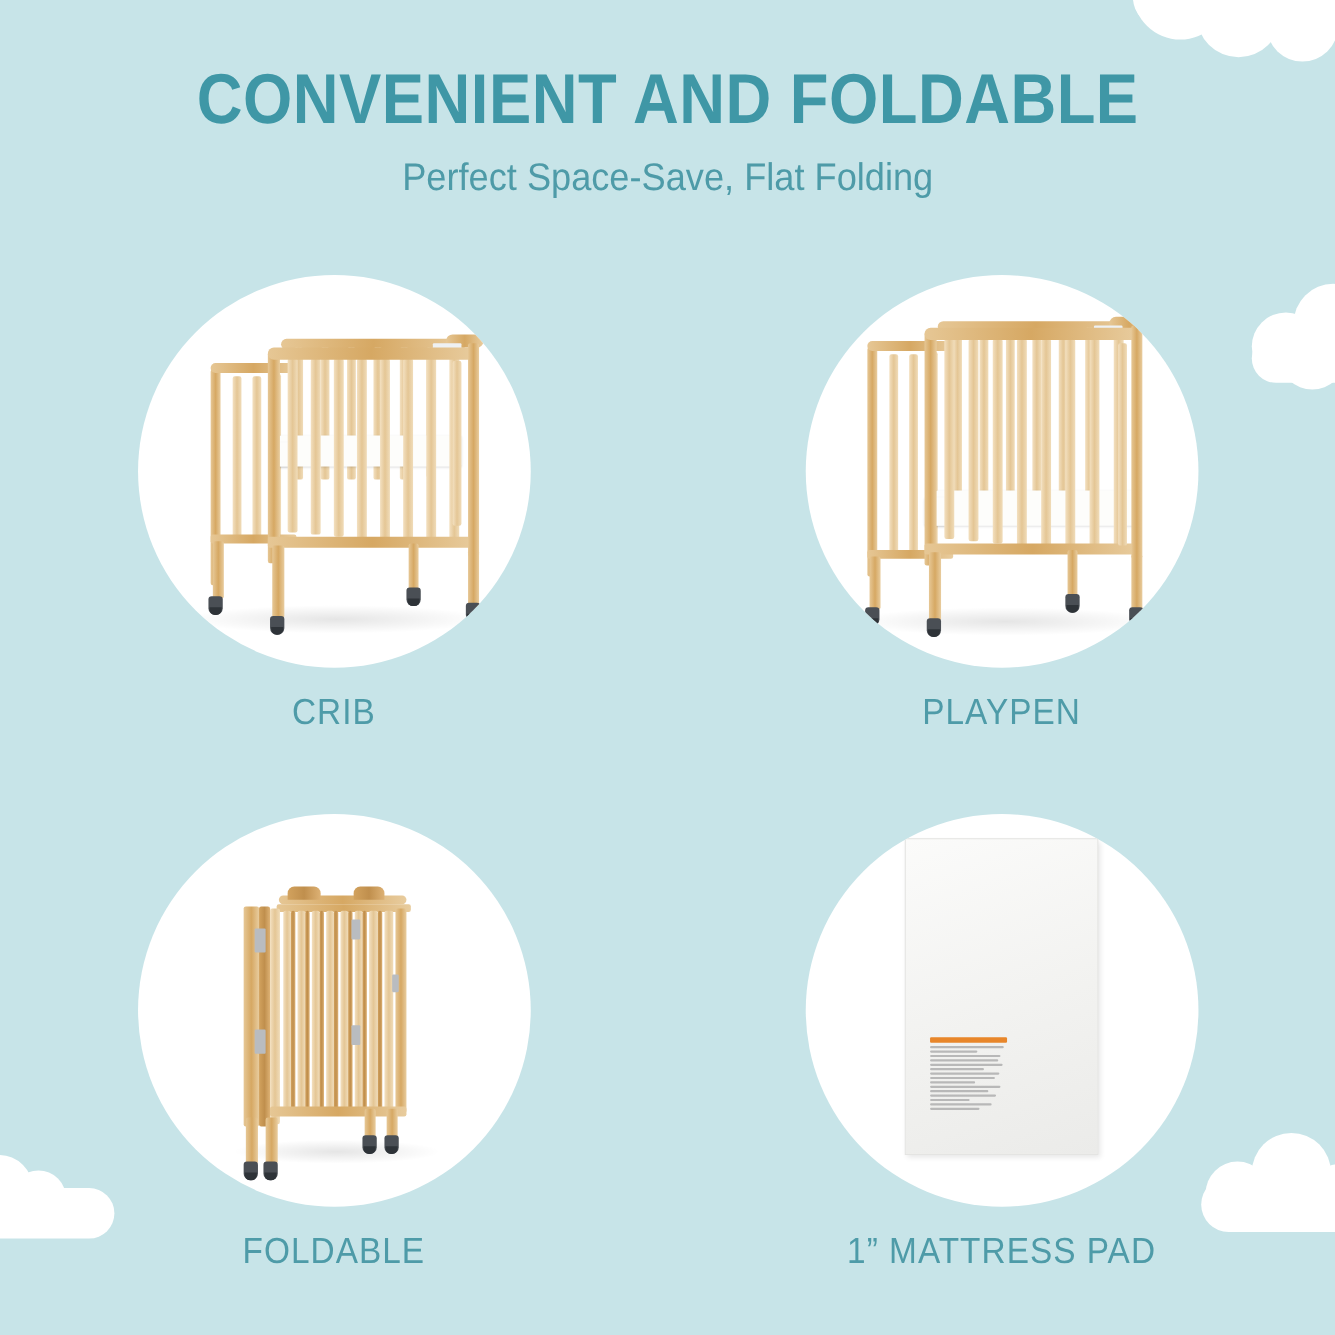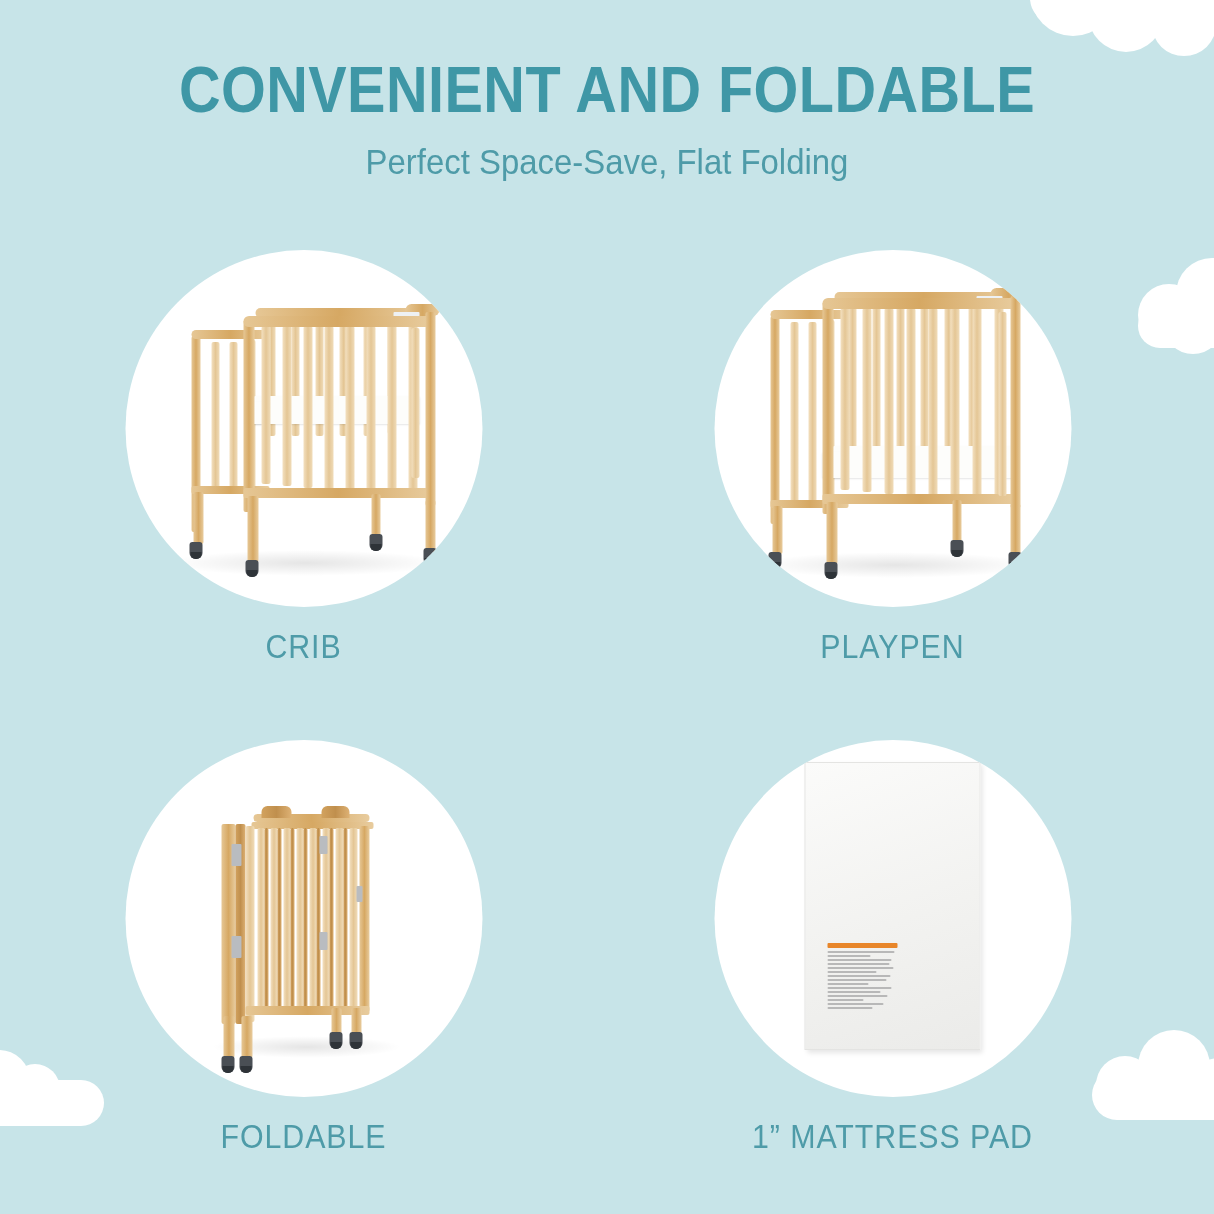--- a/index.html
+++ b/index.html
@@ -39,21 +39,21 @@
     font-family:"Liberation Sans Narrow","Liberation Sans",sans-serif;
     transform:scaleX(0.94);
     line-height:1.0;
   }
 
   
   .grid { position:absolute; top:236px; left:0; width:1214px; }
   .row { position:relative; height:490px; }
   .cell { position:absolute; width:607px; height:490px; top:0; }
   .cell.left  { left:0; }
-  .cell.right { left:589px; }
+  .cell.right { left:607px; }
 
   .disc {
     position:absolute;
     left:50%; transform:translateX(-50%);
     top:14px;
     width:357px; height:357px;
     background:#ffffff;
     border-radius:50%;
     overflow:hidden;
   }

